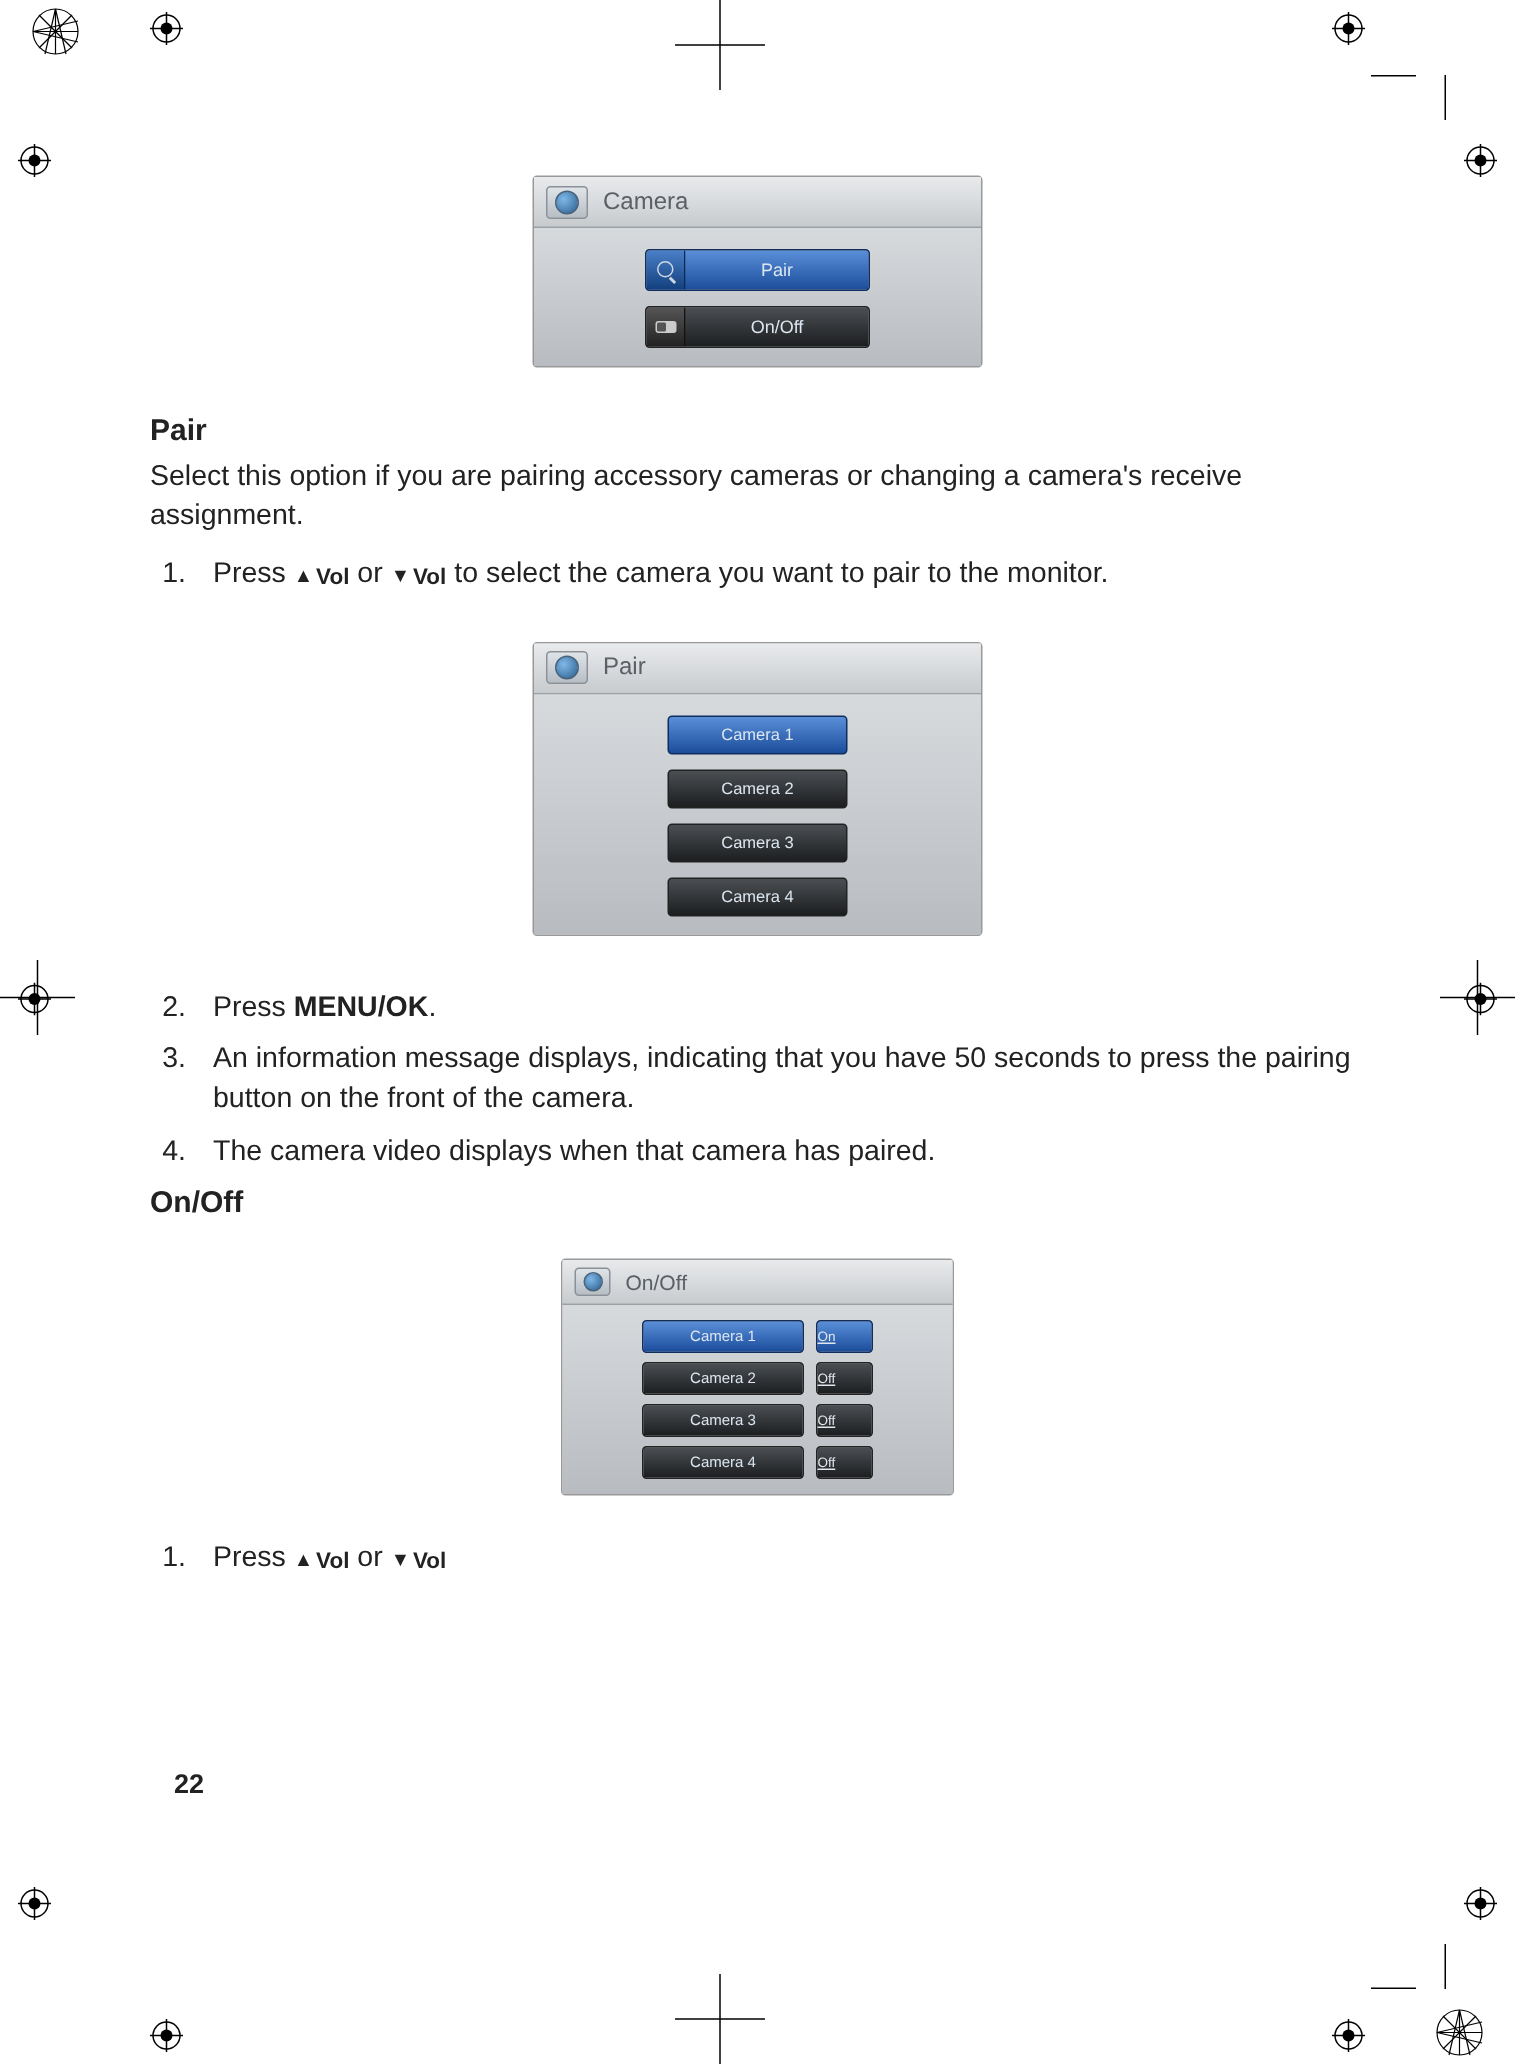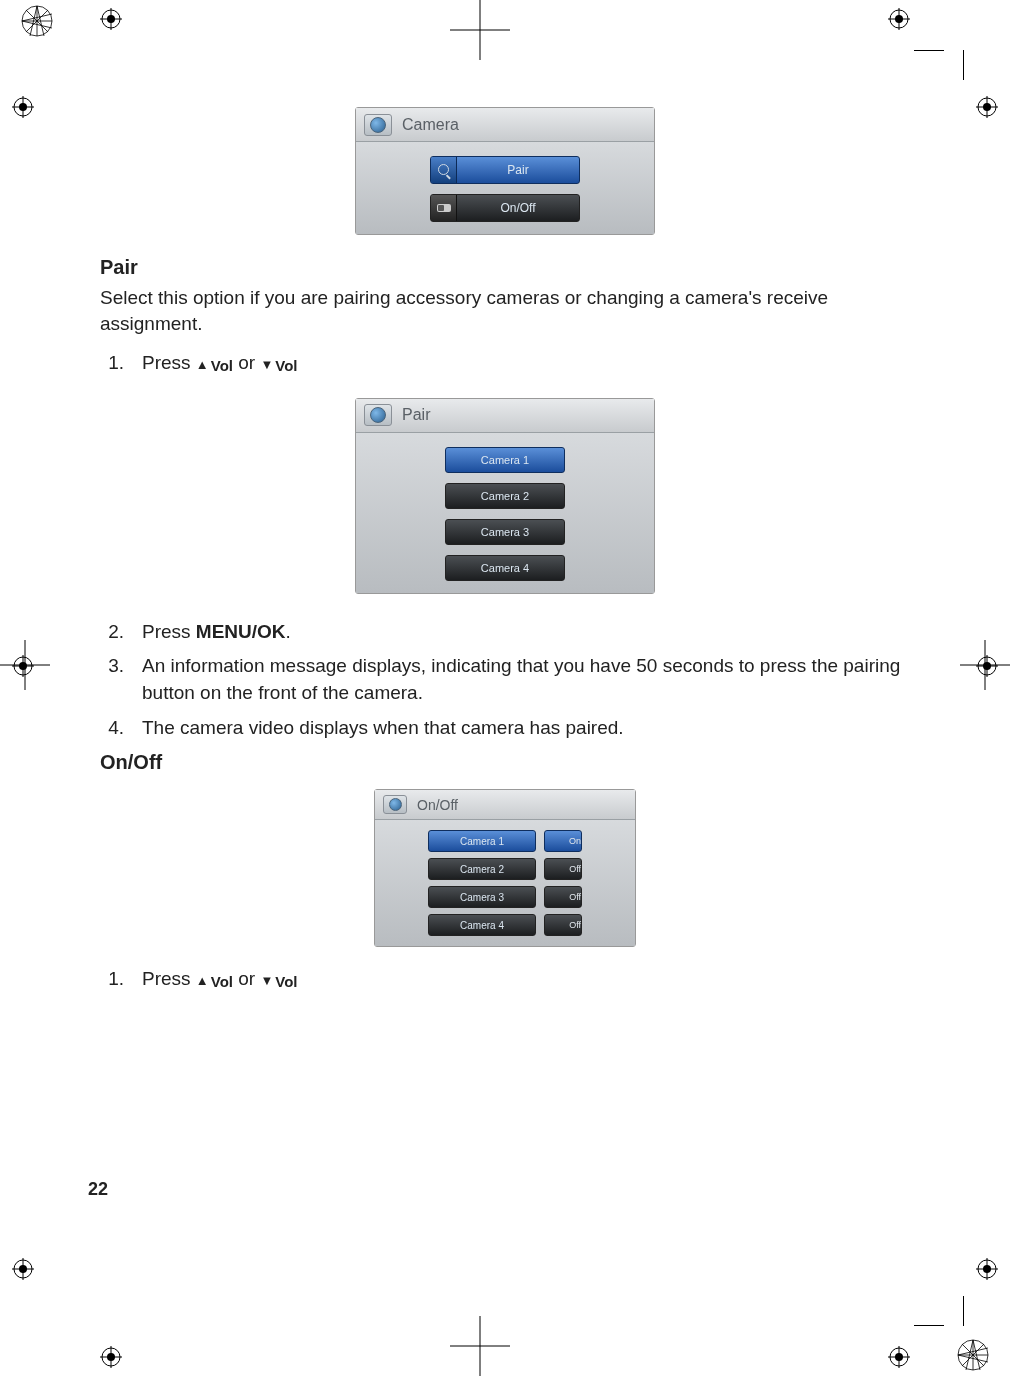--- a/index.html
+++ b/index.html
@@ -53,29 +53,29 @@
 
     .page {
       position: absolute;
       top: 80px;
       left: 100px;
       right: 100px;
       bottom: 120px;
     }
     .page-number {
       position: absolute;
-      left: 88px;
+      left: 116px;
       bottom: 176px;
       font-weight: bold;
       font-size: 18px;
     }
 
     
     .screenshot {
-      margin: 3px auto;
+      margin: 13px auto;
       background: linear-gradient(#e6e8ea, #bfc3c6 50%, #ddd);
       border-radius: 3px;
       border: 1px solid #999;
       box-shadow: inset 0 0 2px rgba(0,0,0,0.2);
     }
     .ss-header {
       height: 34px;
       background: linear-gradient(#e8eaec, #c8cbce);
       border-bottom: 1px solid #9aa0a4;
       display: flex;
@@ -130,22 +130,22 @@
     .menu-btn.dark {
       background: linear-gradient(#4b4f53,#1c1e20);
     }
     .menu-btn.small { width:120px; height:26px; font-size:11px; }
     .menu-btn.center-label { justify-content:center; }
     .menu-btn.center-label .btn-label { flex:none; }
 
     .row-onoff { display:flex; gap:8px; }
     .state-btn {
       width:44px; height:26px; border-radius:3px;
-      font-size:10px; display:flex; align-items:center; justify-content:flex-end;
-      color:#e0e6ec; border:1px solid #222;
+      font-size:10px; display:flex; align-items:center; justify-content:flex-start;
+      color:#e0e6ec; border:1px solid #222;text-decoration:underline;
     }
     .state-btn.on { background: linear-gradient(#5a8fd8,#1b4d9c); border-color:#0f2e5e;}
     .state-btn.off { background: linear-gradient(#4b4f53,#1c1e20);}
 
     
     .section { margin-top: 18px; }
     h3 { font-size: 20px; font-weight:bold; margin-bottom: 6px; }
     p { font-size: 19px; line-height: 1.35; }
     ol { margin-top: 14px; padding-left: 0; list-style:none; }
     ol li { display:flex; gap: 18px; font-size: 19px; line-height: 1.4; margin-bottom: 8px;}
@@ -362,21 +362,21 @@
     <ol>
       <li>
         <span class="num">1.</span>
         <span class="txt">
           <span>Press </span><span class="key">
               <span class="tri">▲</span>
               <span>Vol</span>
             </span><span> or </span><span class="key">
               <span class="tri">▼</span>
               <span>Vol</span>
-            </span>
+            </span><span> to select the camera you want to pair to the monitor.</span>
         </span>
       </li>
     </ol>
   </div>
 
   <div class="ss2-wrap">
     <div class="screenshot ss2">
       <div class="ss-header">
         <div class="ss-icon">
             <div class="circle"></div>

